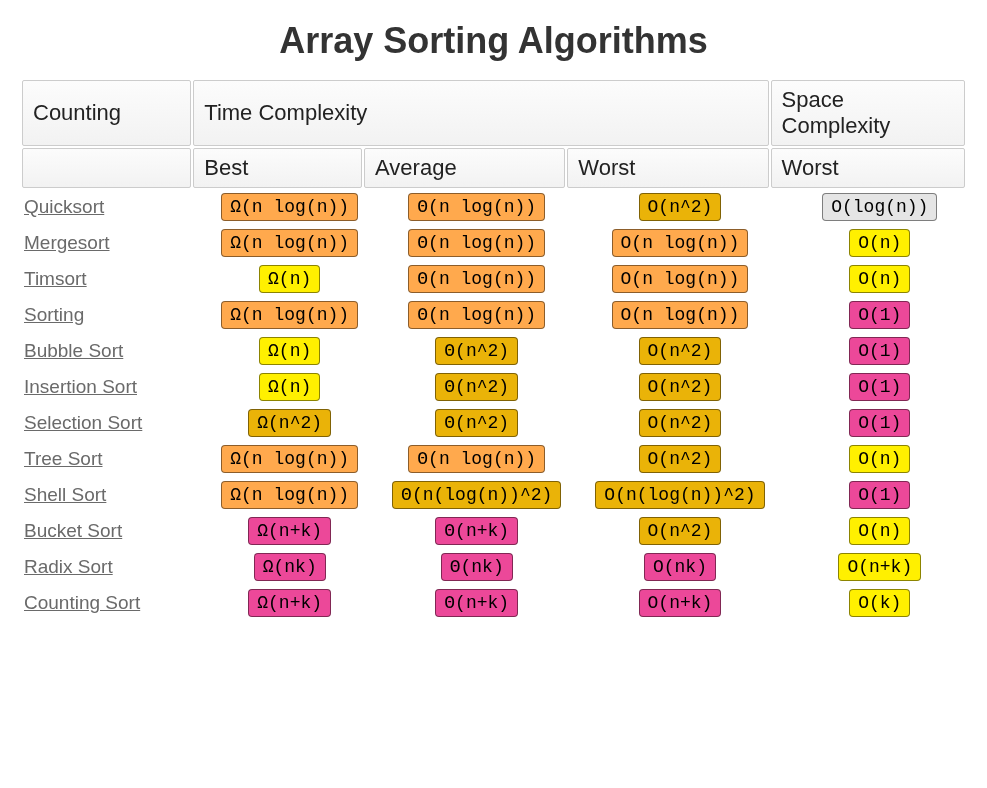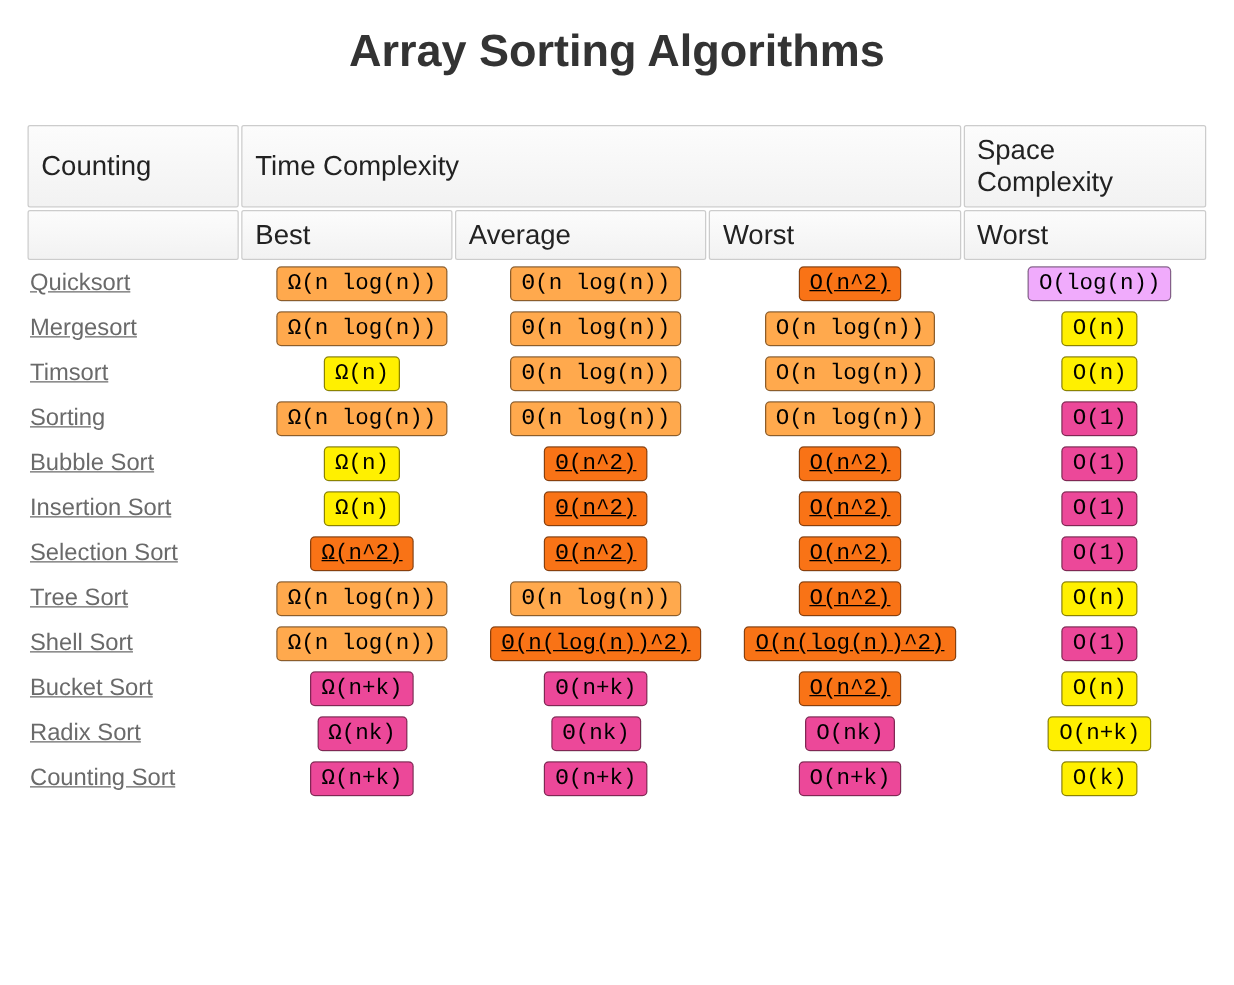--- a/index.html
+++ b/index.html
@@ -7,21 +7,21 @@
     background: #fff;
     margin: 0;
     padding: 10px 20px;
     width: 987px;
     box-sizing: border-box;
   }
   h1 {
     text-align: center;
     color: #333;
     font-size: 36px;
-    margin: 10px 0 36px 0;
+    margin: 10px 0 16px 0;
   }
   table {
     border-collapse: separate;
     border-spacing: 2px;
     width: 100%;
   }
   th {
     font-weight: normal;
     font-size: 22px;
     text-align: left;
@@ -53,24 +53,24 @@
     font-family: "Courier New", Courier, monospace;
     font-size: 18px;
     padding: 3px 8px;
     border-radius: 4px;
     border: 1px solid rgba(0,0,0,0.45);
     color: #000;
     white-space: nowrap;
     margin-left: 24px;
   }
   .green       { background: #ec4899; border-color: #2e7d20; }
-  .yellowgreen { background: #f0abfc; border-color: #7fa52a; }
+  .yellowgreen { background: #e5e5e5; border-color: #7fa52a; }
   .yellow      { background: #fff000; border-color: #c9bd00; text-align: center; }
   .orange      { background: #ffa94d; border-color: #d97b1a; }
-  .red         { background: #f97316; border-color: #d94c4c; text-decoration: underline; }
+  .red         { background: #eab308; border-color: #d94c4c; }
   col.alg   { width: 170px; }
   col.best  { width: 153px; }
   col.avg   { width: 175px; }
   col.worst { width: 175px; }
   col.space { width: 195px; }
 </style>
 </head>
 <body>
 
 <h1>Array Sorting Algorithms</h1>

